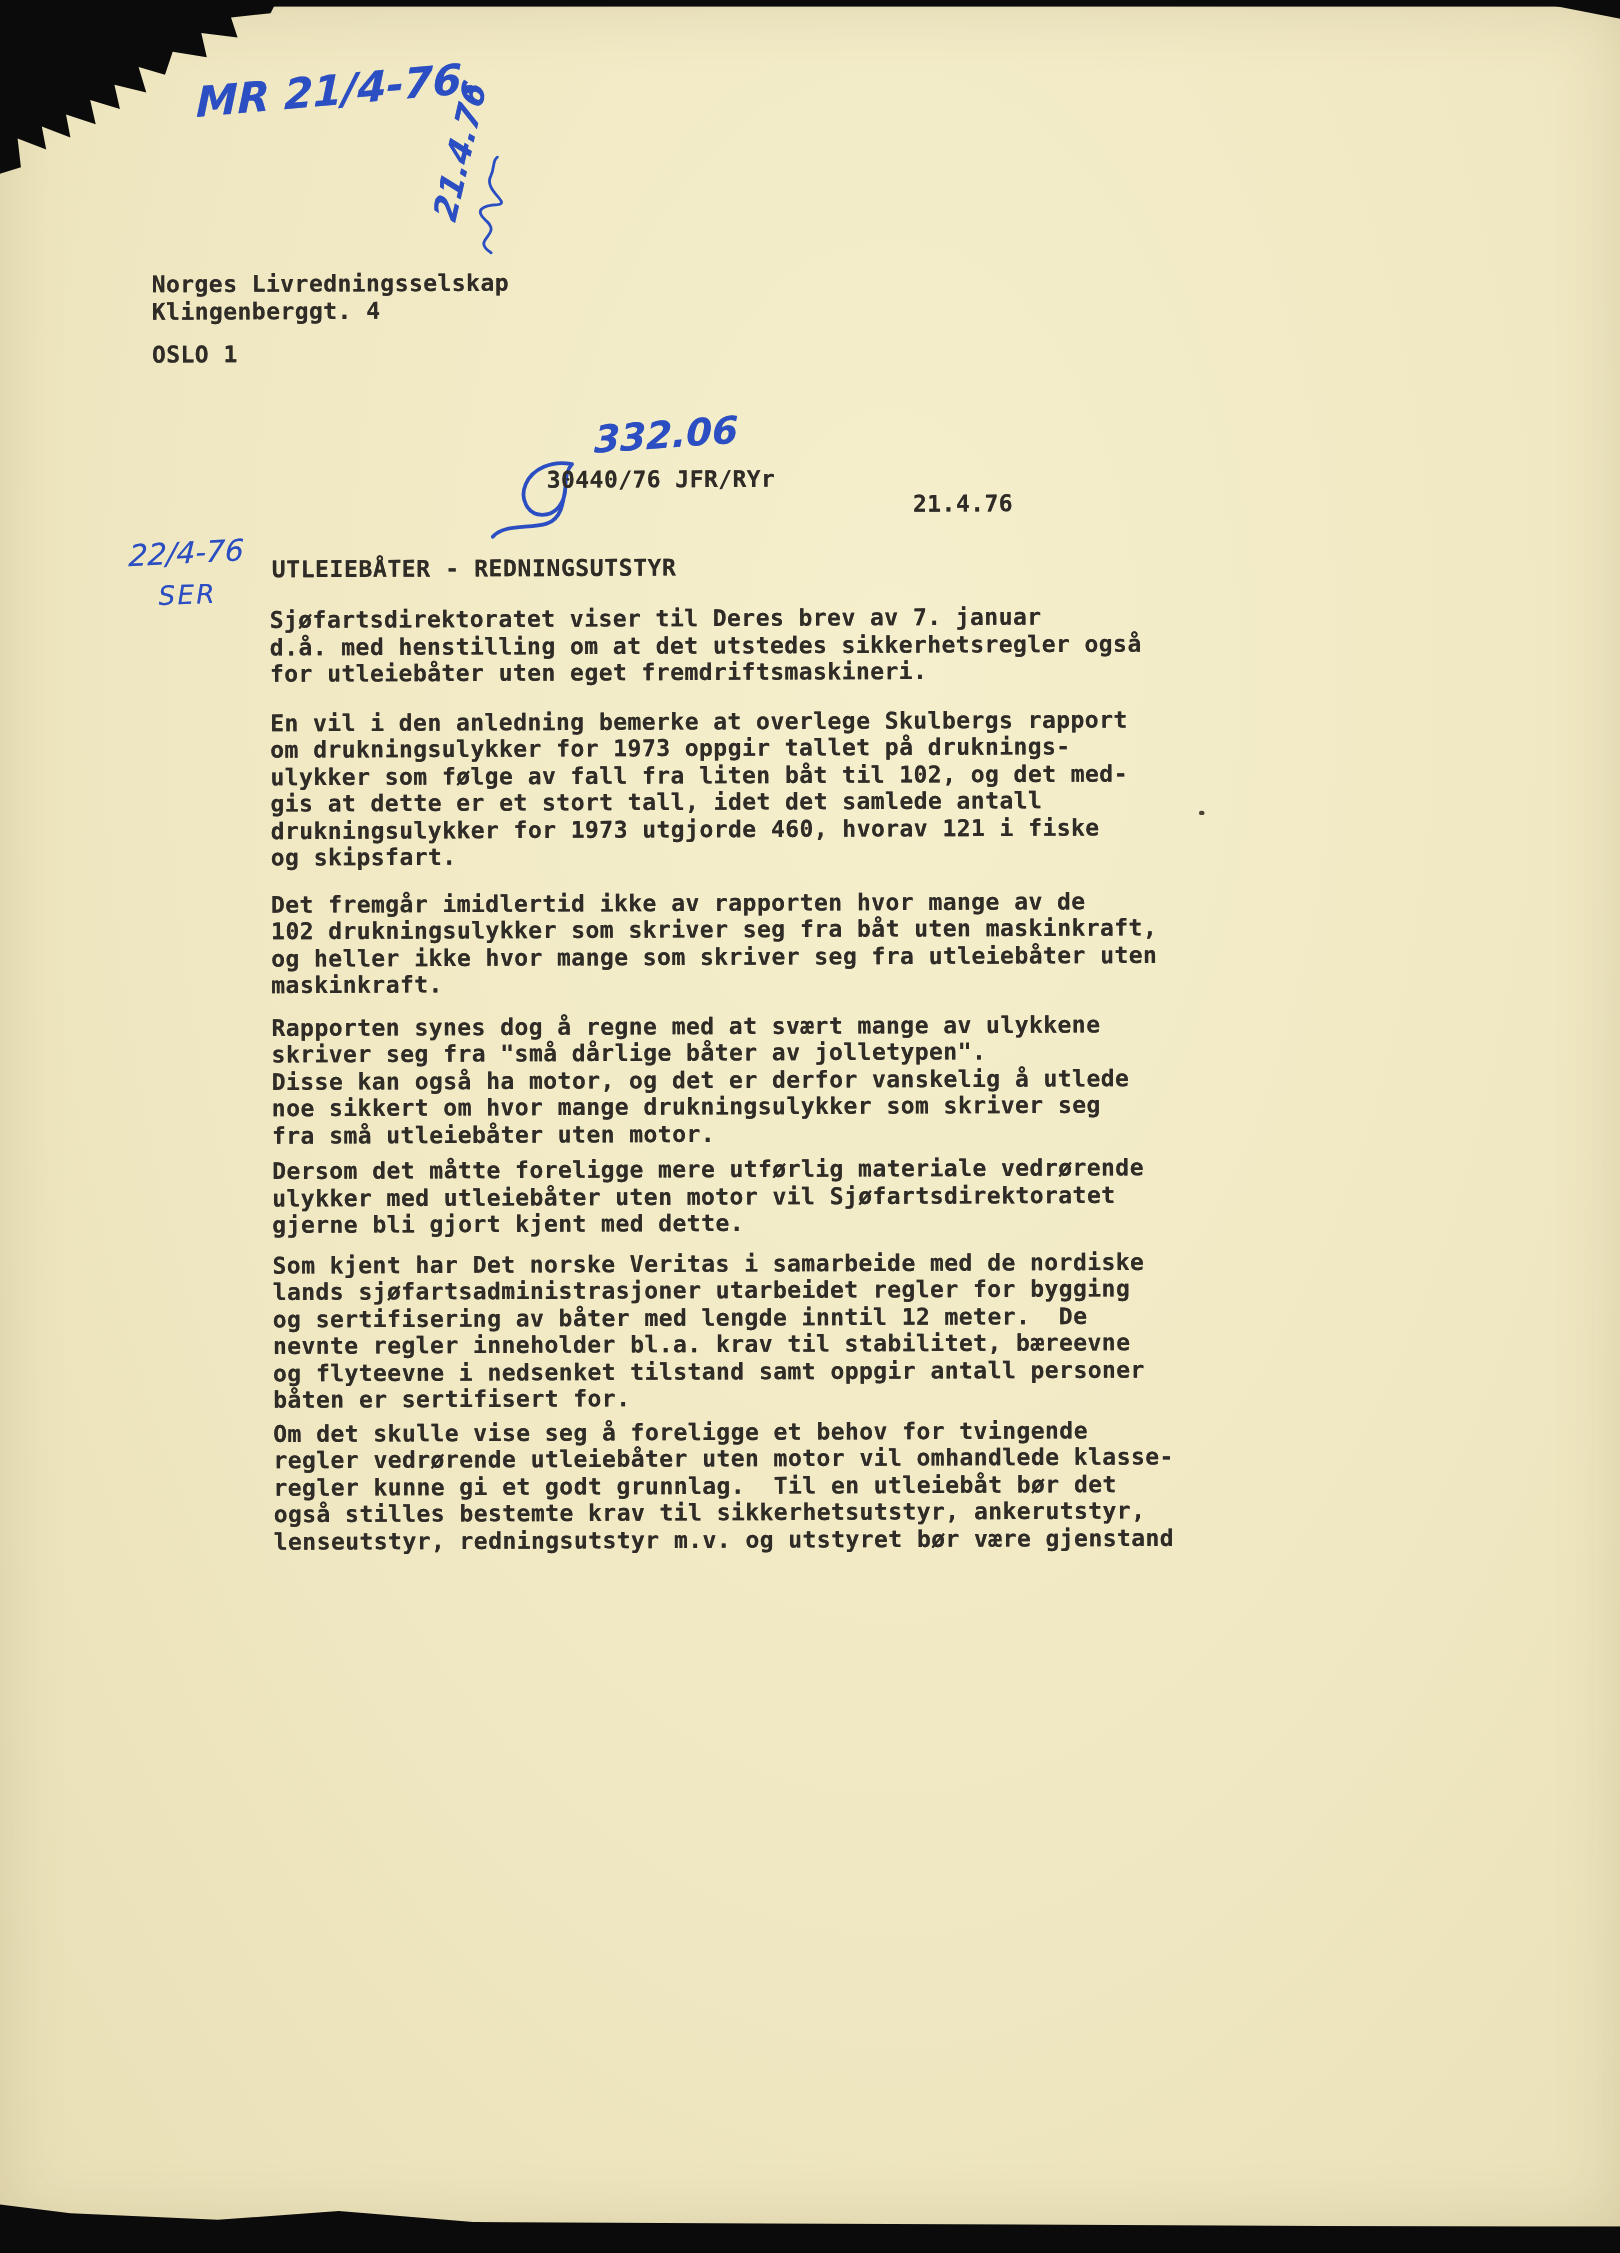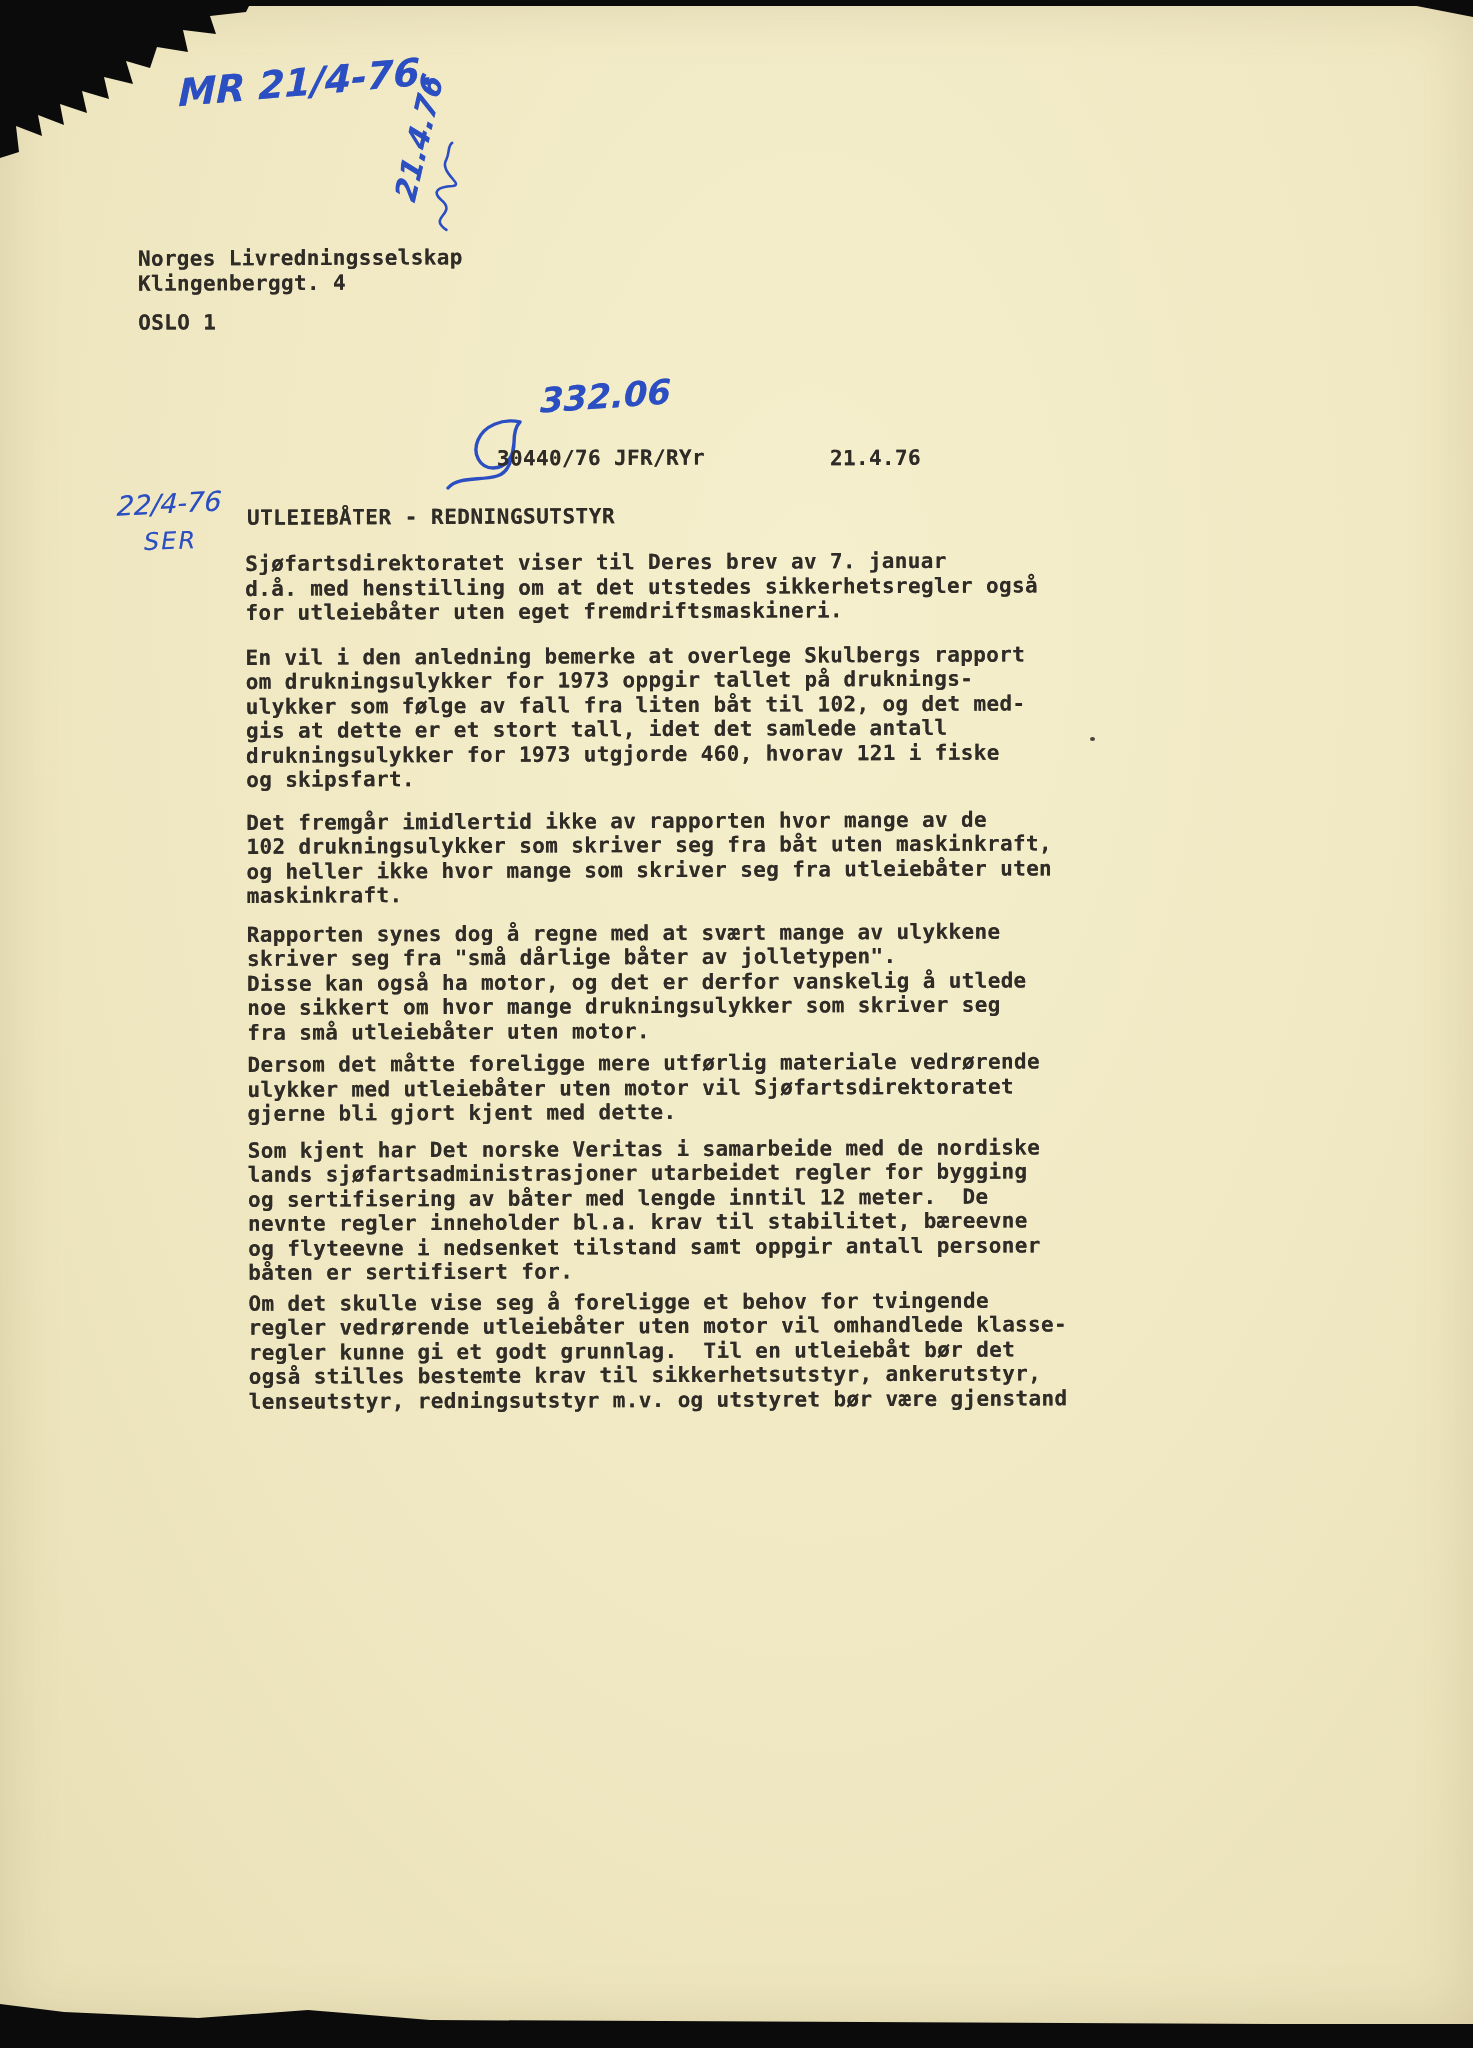--- a/index.html
+++ b/index.html
@@ -9,21 +9,21 @@
          background:radial-gradient(ellipse at 55% 30%, #f5efcd 0%, #f0e8c2 55%, #e8dfb6 100%);
          box-shadow:inset 0 0 60px rgba(120,100,60,0.18);}
   .content{position:absolute;inset:0;}
   .typed{font-family:"DejaVu Sans Mono",monospace;font-weight:700;color:#2f2b26;
          font-size:21px;letter-spacing:0.35px;text-shadow:0 0 0.5px rgba(47,43,38,0.65);}
   .typed-block{position:absolute;transform:rotate(-0.25deg);}
   .hand{font-family:"DejaVu Sans",sans-serif;font-style:italic;color:#2b4ec2;position:absolute;
         text-shadow:0 0 0.4px rgba(43,78,194,0.5);}
   .recipient{left:138px;top:246px;line-height:25px;}
   .recipient .city{margin-top:14px;}
-  .refline{left:497px;top:446px;}
+  .refline{left:497px;top:424px;}
   .refdate{left:830px;top:446px;}
   .subject{left:247px;top:505px;letter-spacing:0.5px;}
   .body{left:247px;top:550px;width:860px;}
   .para{white-space:pre-wrap;margin:0 0 16px;line-height:24.5px;}
   .para:nth-child(1){margin-bottom:20px;}
   .para:nth-child(2){margin-bottom:18px;}
   .para:nth-child(3){margin-bottom:14px;}
   .para:nth-child(4){margin-bottom:8px;}
   .para:nth-child(5){margin-bottom:12px;}
   .para:nth-child(6){margin-bottom:6px;}

